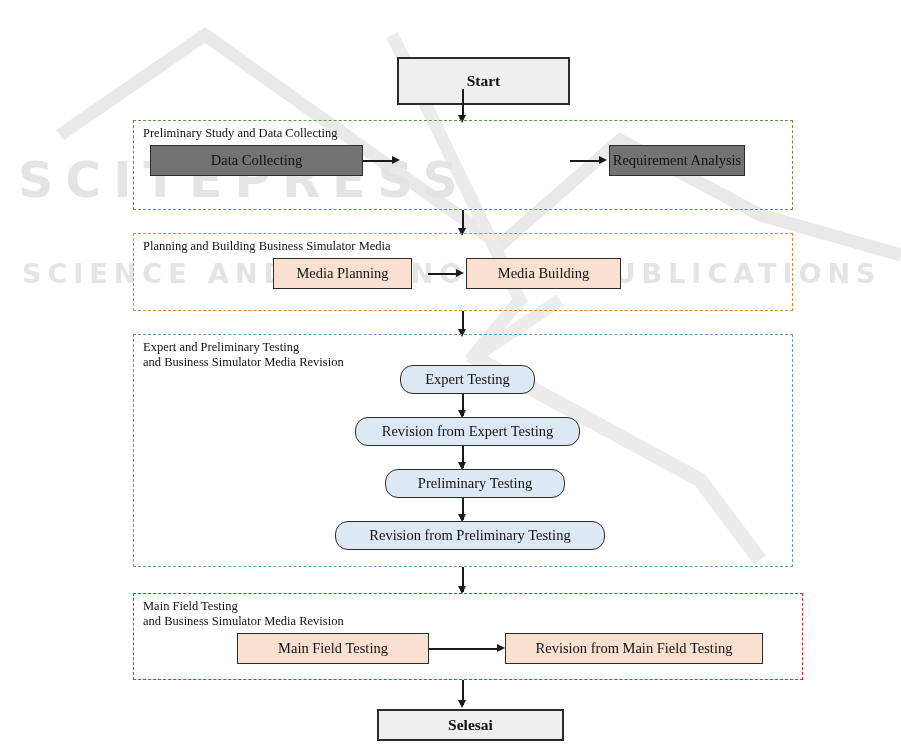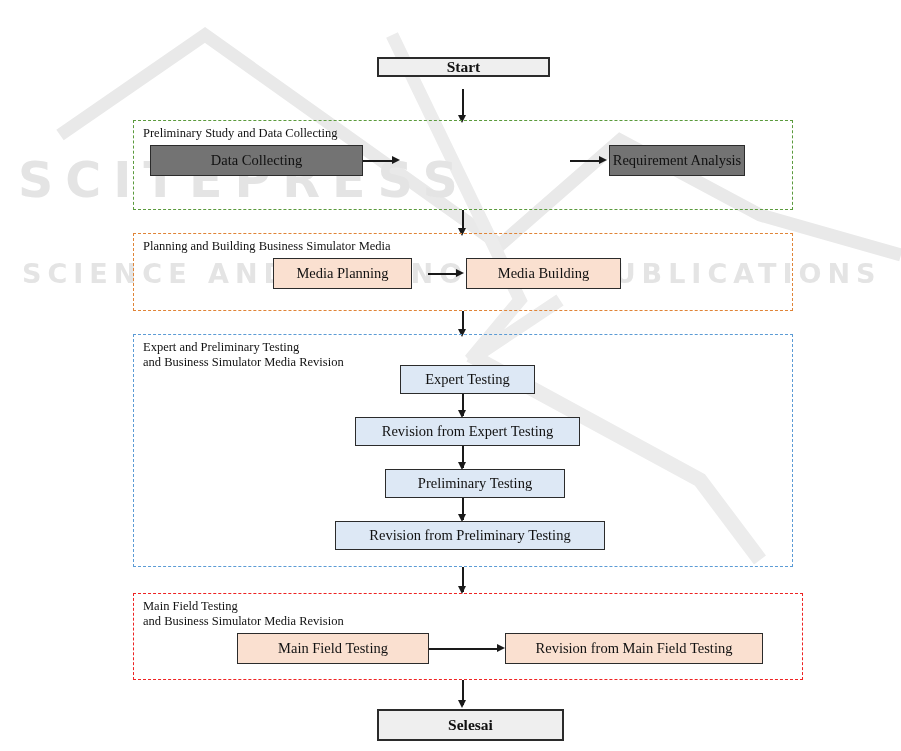--- a/index.html
+++ b/index.html
@@ -93,21 +93,21 @@
     background: #ffffff;
   }
   .node.terminal {
     background: #efefef;
     border: 2px solid #2b2b2b;
     font-weight: 700;
     font-size: 15.5px;
   }
   .node.green  { background: #737373; }
   .node.peach  { background: #fae0d0; }
-  .node.blue   { background: #dde8f5; }
+  .node.blue   { background: #dde8f5; border-radius: 13px; }
 
   
   .conn {
     position: absolute;
     background: #1a1a1a;
   }
   .conn.v { width: 1.6px; }
   .conn.h { height: 1.6px; }
   .arrow {
     position: absolute;
@@ -135,21 +135,21 @@
       <path d="M 60 135 L 205 35 L 500 245 L 620 140 L 760 215 L 901 255" stroke="#e9e9e9" stroke-width="13" fill="none"></path>
       <path d="M 392 35 L 520 300 L 470 360 L 560 300" stroke="#ececec" stroke-width="13" fill="none"></path>
       <path d="M 470 355 L 700 480 L 760 560" stroke="#ececec" stroke-width="15" fill="none"></path>
     </svg>
     <div class="wm-word wm-big">SCITEPRESS</div>
     <div class="wm-word wm-small">SCIENCE AND TECHNOLOGY PUBLICATIONS</div>
   </div>
 
   <div class="diagram">
 
-    <div class="node terminal" style="left:377px;top:57px;width:173px;height:20px;">Start</div>
+    <div class="node terminal" style="left:397px;top:57px;width:173px;height:48px;">Start</div>
     <div class="conn v" style="left:462px;top:89px;height:29px;"></div>
     <div class="arrow down" style="left:458px;top:115px;"></div>
 
     <div class="group g-green" style="left:133px;top:120px;width:660px;height:90px;">
       <div class="group-label">Preliminary Study and Data Collecting</div>
     </div>
 
     <div class="node green" style="left:150px;top:145px;width:213px;height:31px;">Data Collecting</div>
     <div class="conn h" style="left:363px;top:160px;width:33px;"></div>
     <div class="arrow right" style="left:392px;top:156px;"></div>

